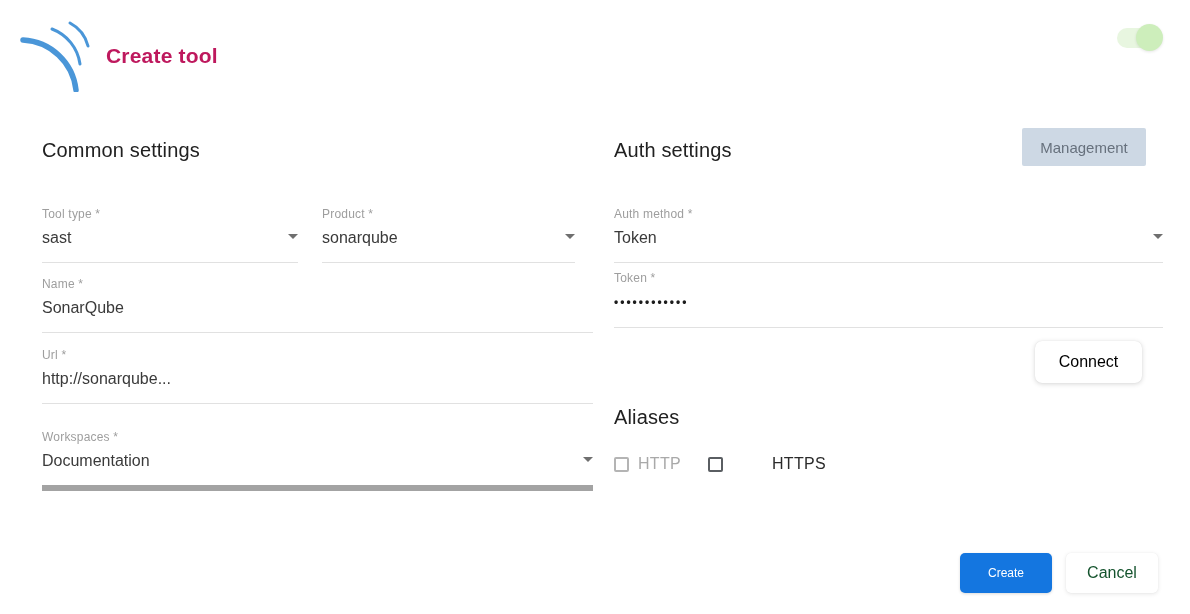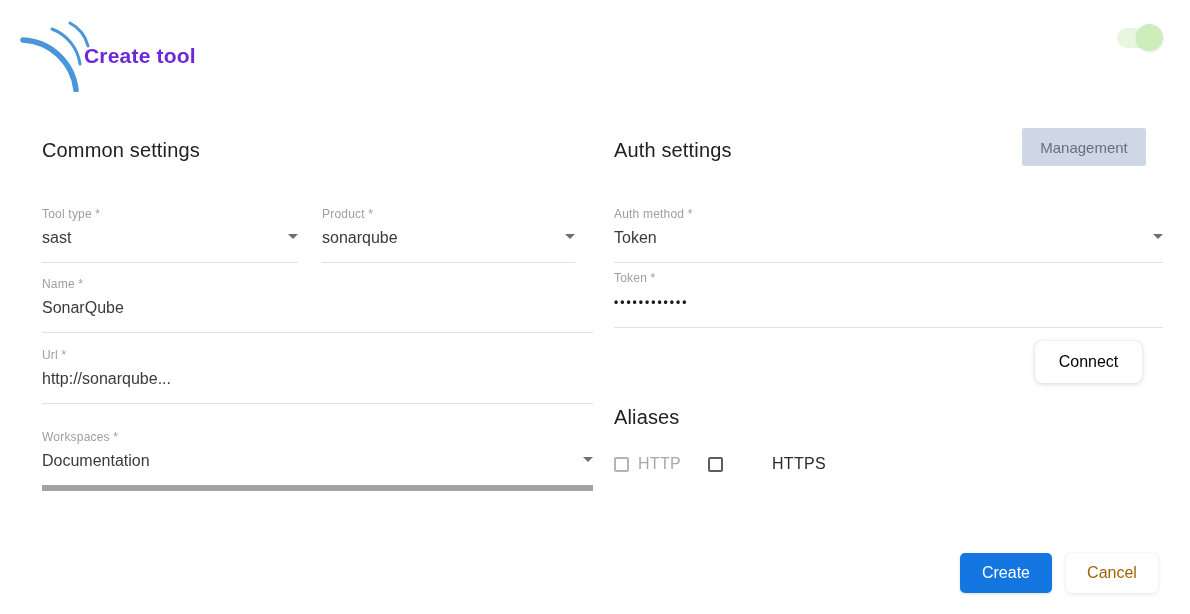--- a/index.html
+++ b/index.html
@@ -6,22 +6,22 @@
   html,body { background:#ffffff; }
   body { font-family:"Liberation Sans", sans-serif; }
   .app {
     position:relative; width:1190px; height:614px; background:#ffffff;
     overflow:hidden;
   }
 
   
   .logo { position:absolute; left:14px; top:20px; }
   .page-title {
-    position:absolute; left:84px; top:44px;
-    font-size:21px; font-weight:700; color:#6d28d9; letter-spacing:.2px;
+    position:absolute; left:106px; top:44px;
+    font-size:21px; font-weight:700; color:#be185d; letter-spacing:.2px;
   }
   .toggle {
     position:absolute; left:1117px; top:28px; width:44px; height:20px;
     border-radius:10px; background:#e8f6e0; cursor:pointer;
   }
   .toggle .knob {
     position:absolute; right:-2px; top:-4px; width:27px; height:27px;
     border-radius:50%; background:#cdeebb; box-shadow:0 1px 3px rgba(0,0,0,.10);
   }
 
@@ -91,27 +91,27 @@
   .chk-https .chk-box { border:2px solid #5a5e62; }
   .chk-label { margin-left:9px; font-size:16px; letter-spacing:.3px; }
   .chk-http  .chk-label { color:#a9a9a9; }
   .chk-https .chk-label { color:#2b2b2b; }
 
   
   .create-btn {
     position:absolute; left:960px; top:553px; width:92px; height:40px;
     background:#1476e0; border:none; border-radius:5px;
     box-shadow:0 1px 3px rgba(0,0,0,.15);
-    font-family:inherit; font-size:16px; color:#ffffff; cursor:pointer;
+    font-family:inherit; font-size:12px; color:#ffffff; cursor:pointer;
   }
   .cancel-btn {
     position:absolute; left:1066px; top:553px; width:92px; height:40px;
     background:#ffffff; border:none; border-radius:5px;
     box-shadow:0 1px 4px rgba(0,0,0,.10), 0 0 1px rgba(0,0,0,.08);
-    font-family:inherit; font-size:16px; color:#a16207; cursor:pointer;
+    font-family:inherit; font-size:16px; color:#14532d; cursor:pointer;
   }
 </style>
 </head>
 <body>
 
 <div class="app">
 
   <span class="logo">
     <svg width="76" height="72" viewBox="0 0 76 72" fill="none">
       <path d="M9 20 A 56 56 0 0 1 62 70" stroke="#4a96d8" stroke-width="5.5" stroke-linecap="round" fill="none"></path>

